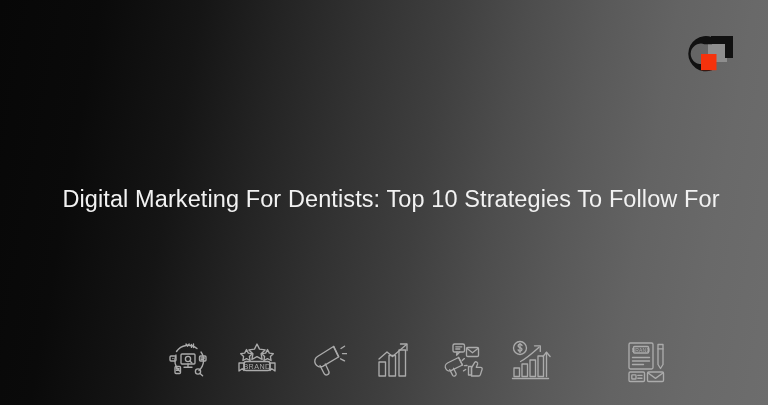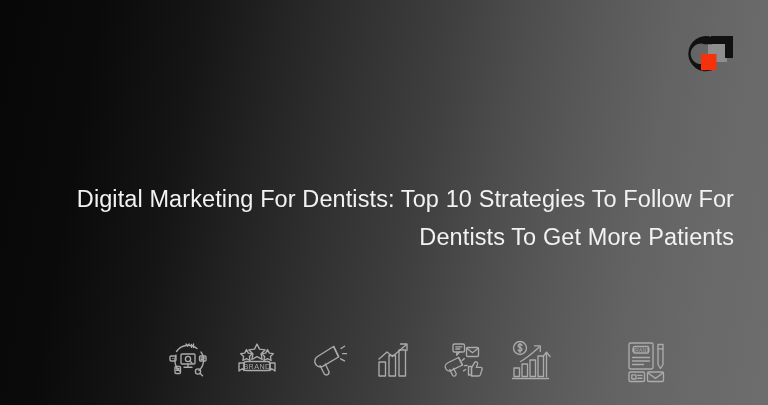--- a/index.html
+++ b/index.html
@@ -28,21 +28,21 @@
   
   #logo{
     position:absolute;top:25px;right:25px;
     width:72px;height:56px;
   }
   #logo svg{display:block;width:72px;height:56px;}
 
   
   #title{
     position:absolute;left:14px;right:0;top:164px;
-    text-align:right;
+    text-align:center;
     color:#f2f2f2;
     font-size:23.5px;
     line-height:38px;
     letter-spacing:.1px;
     font-weight:400;
     padding:0 34px;
     box-sizing:border-box;
     text-rendering:optimizeLegibility;
   }
   #title .ln{display:block;white-space:nowrap;}
@@ -86,21 +86,20 @@
 
       <path d="M41 12.2 A17.6 17.6 0 1 0 41 45.2 L41 29.5 L30.5 29.5 L30.5 37.2 L33.3 37.2 L33.3 38.4
                A10.2 10.2 0 1 1 33.3 19.2 L41 19.2 Z" fill="#111111"></path>
 
       <rect x="30" y="29" width="15.5" height="16.2" fill="#f5320c"></rect>
     </svg>
   </div>
 
   <h1 id="title">
     <span class="ln ln1">Digital Marketing For Dentists: Top 10 Strategies To Follow For</span>
-    <span class="ln ln2">Dentists To Get More Patients</span>
   </h1>
 
   <div id="icon-row">
 
     <div class="ic">
       <svg width="42" height="42" viewBox="0 0 42 42">
         <g class="ln-ic">
           <path d="M9.5 12.5 A14 14 0 0 1 30 9.5"></path>
           <path d="M34 13 A14 14 0 0 1 32 31.5"></path>
           <path d="M9 16 A14 14 0 0 0 12.5 32"></path>

